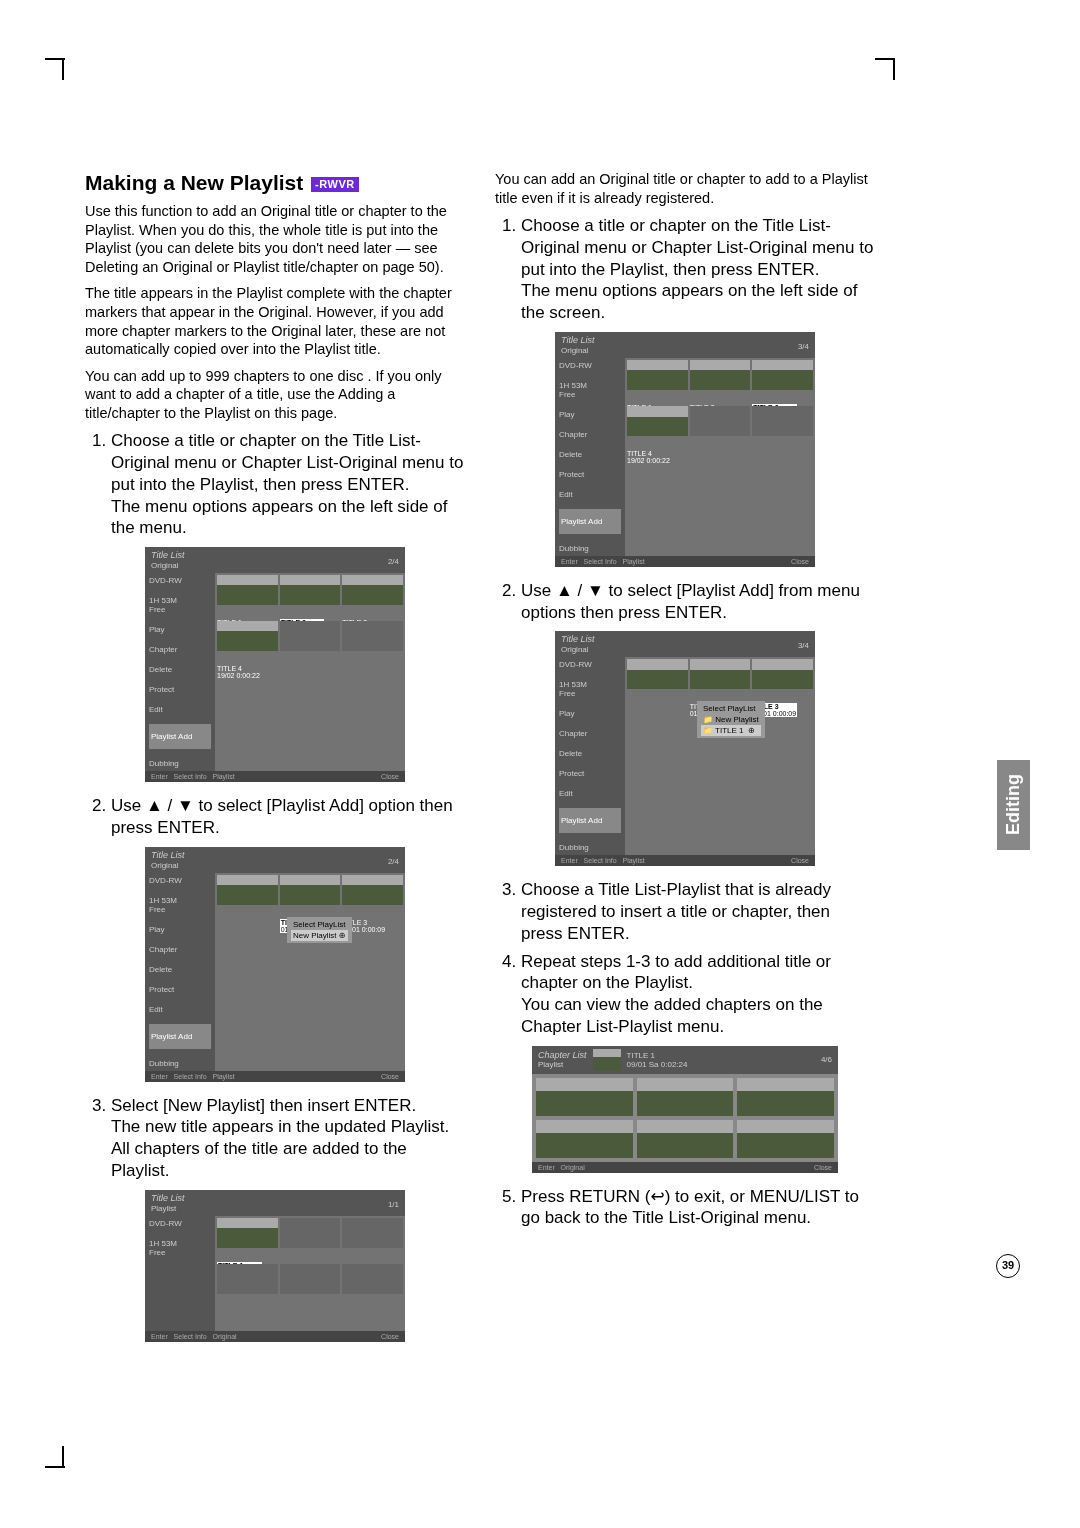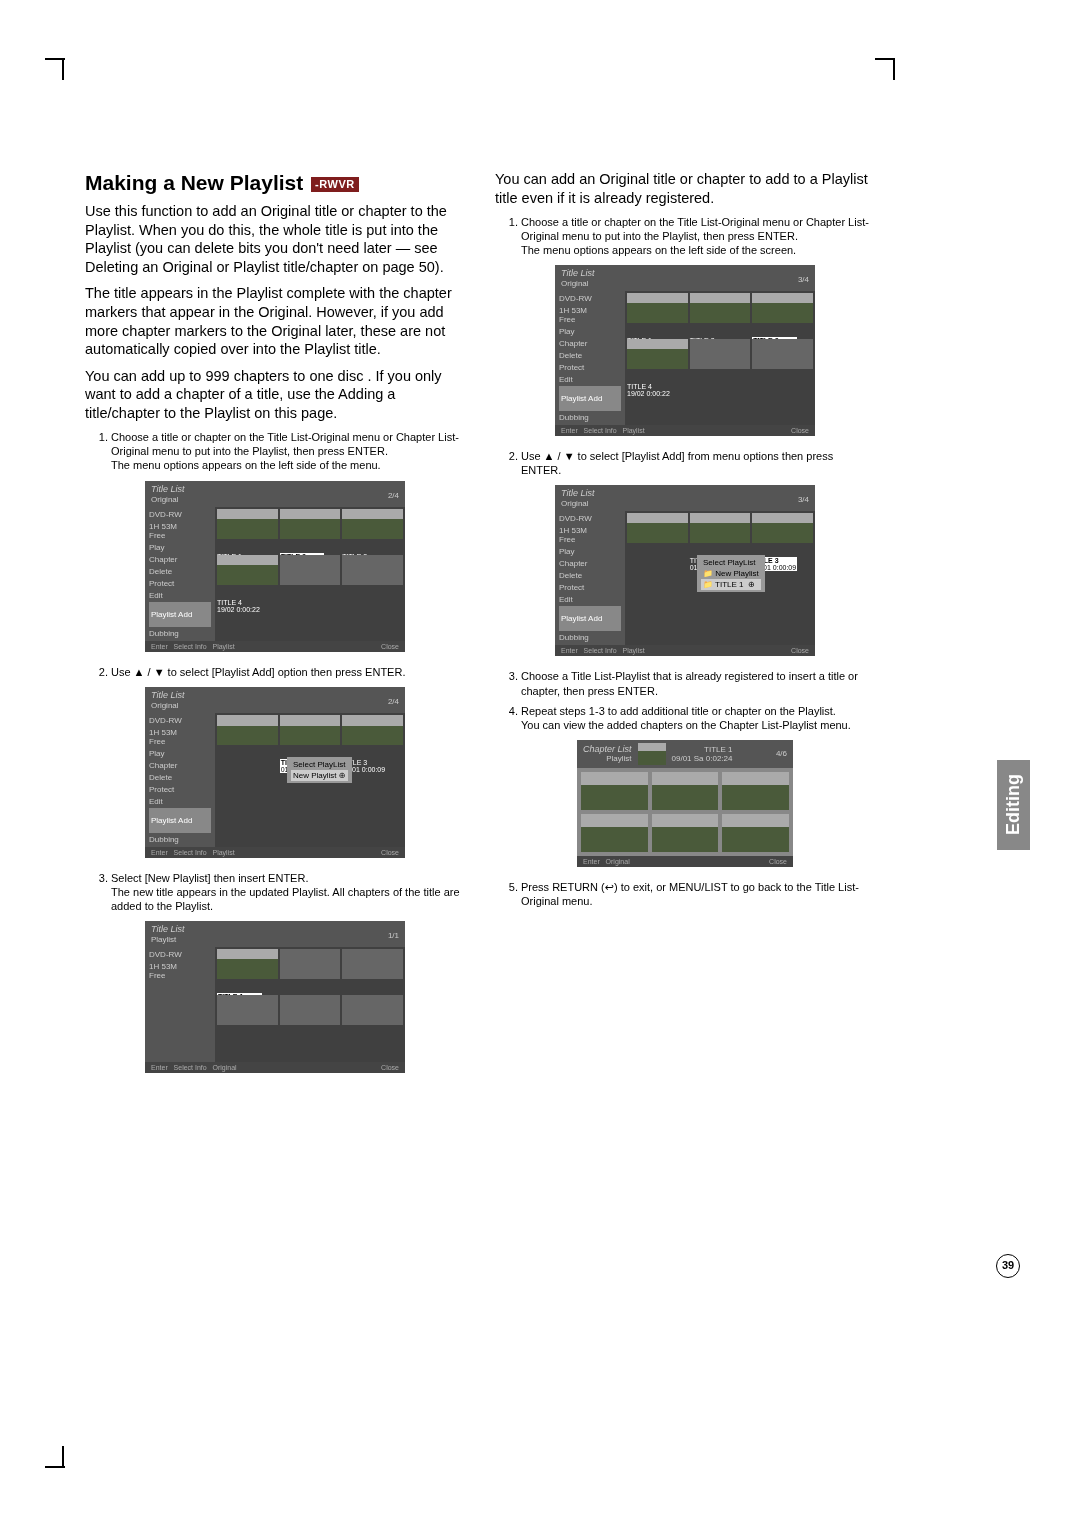--- a/index.html
+++ b/index.html
@@ -27,61 +27,61 @@
   }
   .col { width: 380px; }
   .section-title {
     font-size: 21px;
     font-weight: bold;
     line-height: 1.25;
     margin-bottom: 6px;
   }
   .rw-badge {
     display: inline-block;
-    background: #7f1d1d;
+    background: #6d28d9;
     color: #fff;
     font-size: 11px;
     font-weight: bold;
     padding: 1px 4px;
     vertical-align: middle;
     margin-left: 2px;
     letter-spacing: .5px;
   }
   p.body {
     font-size: 14.5px;
     line-height: 1.28;
     margin-bottom: 8px;
   }
   ol.steps {
     list-style: decimal;
     padding-left: 26px;
     margin-bottom: 8px;
   }
   ol.steps li {
-    font-size: 11px;
+    font-size: 17px;
     line-height: 1.28;
     margin-bottom: 6px;
   }
   .screenshot-wrap { text-align: center; margin: 8px 0 12px 0; }
   .screenshot {
     display: inline-block;
     width: 260px;
     background: #555;
     position: relative;
     font-size: 9px;
     color: #ddd;
     text-align: left;
   }
   .ss-title { padding: 3px 6px; font-size: 9px; font-style: italic; color: #ccc; }
   .ss-title .sub { font-style: normal; font-size: 8px; }
   .ss-body { display: flex; }
-  .ss-left { width: 70px; padding: 2px 4px; display: flex; flex-direction: column; gap: 1px; }
+  .ss-left { width: 70px; padding: 2px 4px; display: flex; flex-direction: column; gap: 9px; }
   .ss-left div { font-size: 8px; padding: 1px 0; color: #ccc; }
   .ss-left .hl { background: #888; color: #fff; padding: 8px 2px; }
-  .ss-right { flex: 1; background: #404040; position: relative; min-height: 115px; }
+  .ss-right { flex: 1; background: #737373; position: relative; min-height: 115px; }
   .ss-grid { display: grid; grid-template-columns: repeat(3,1fr); gap: 2px; padding: 2px; }
   .ss-slot { background: #666; height: 30px; position: relative; }
   .ss-slot.img { background: linear-gradient(to bottom, #aaa 35%, #4a5a3a 35%); }
   .ss-slot-label { position: absolute; bottom: -14px; left: 0; font-size: 7px; color: #fff; white-space: nowrap; }
   .ss-slot-wrap { position: relative; padding-bottom: 14px; }
   .ss-foot { background: #444; padding: 2px 6px; font-size: 7px; color: #aaa; display: flex; justify-content: space-between; }
   .ss-page { position: absolute; top: 10px; right: 6px; font-size: 8px; color: #ccc; }
   .ss-popup { position: absolute; background: #999; color: #000; font-size: 8px; padding: 2px 4px; top: 44px; left: 72px; }
   .ss-popup div { padding: 1px 2px; }
   .ss-popup .sel { background: #ccc; }
@@ -108,21 +108,21 @@
     height: 24px;
     border: 1.5px solid #000;
     border-radius: 50%;
     text-align: center;
     line-height: 21px;
     font-size: 11px;
     font-weight: bold;
   }
   .return-icon { font-family: sans-serif; }
 
-  .ch-screenshot { display:inline-block; width:216px; background:#555; font-size:8px; color:#ccc; text-align:right; }
+  .ch-screenshot { display:inline-block; width:306px; background:#555; font-size:8px; color:#ccc; text-align:left; }
   .ch-top { display:flex; padding:3px 6px; gap:6px; align-items:center; }
   .ch-left { font-style:italic; font-size:9px; }
   .ch-thumb { width:28px; height:22px; background:linear-gradient(to bottom,#aaa 35%,#4a5a3a 35%); }
   .ch-body { background:#888; padding:4px; }
   .ch-grid { display:grid; grid-template-columns:repeat(3,1fr); gap:4px; }
   .ch-slot { background:#666; height:38px; }
   .ch-slot.img { background:linear-gradient(to bottom,#aaa 35%,#4a5a3a 35%); }
 </style>
 </head>
 <body>

